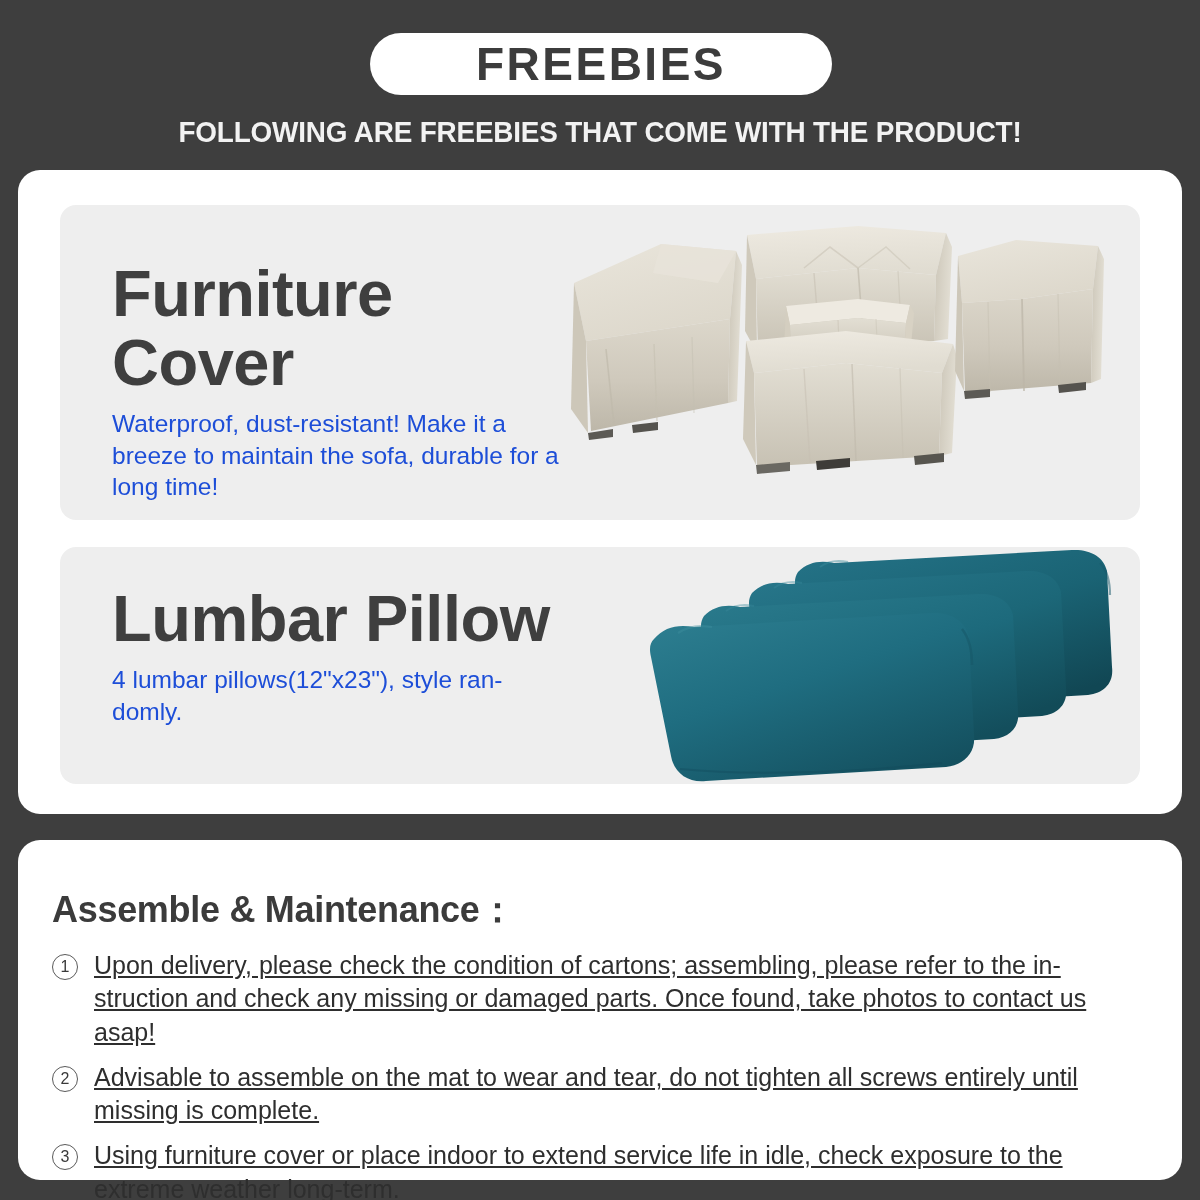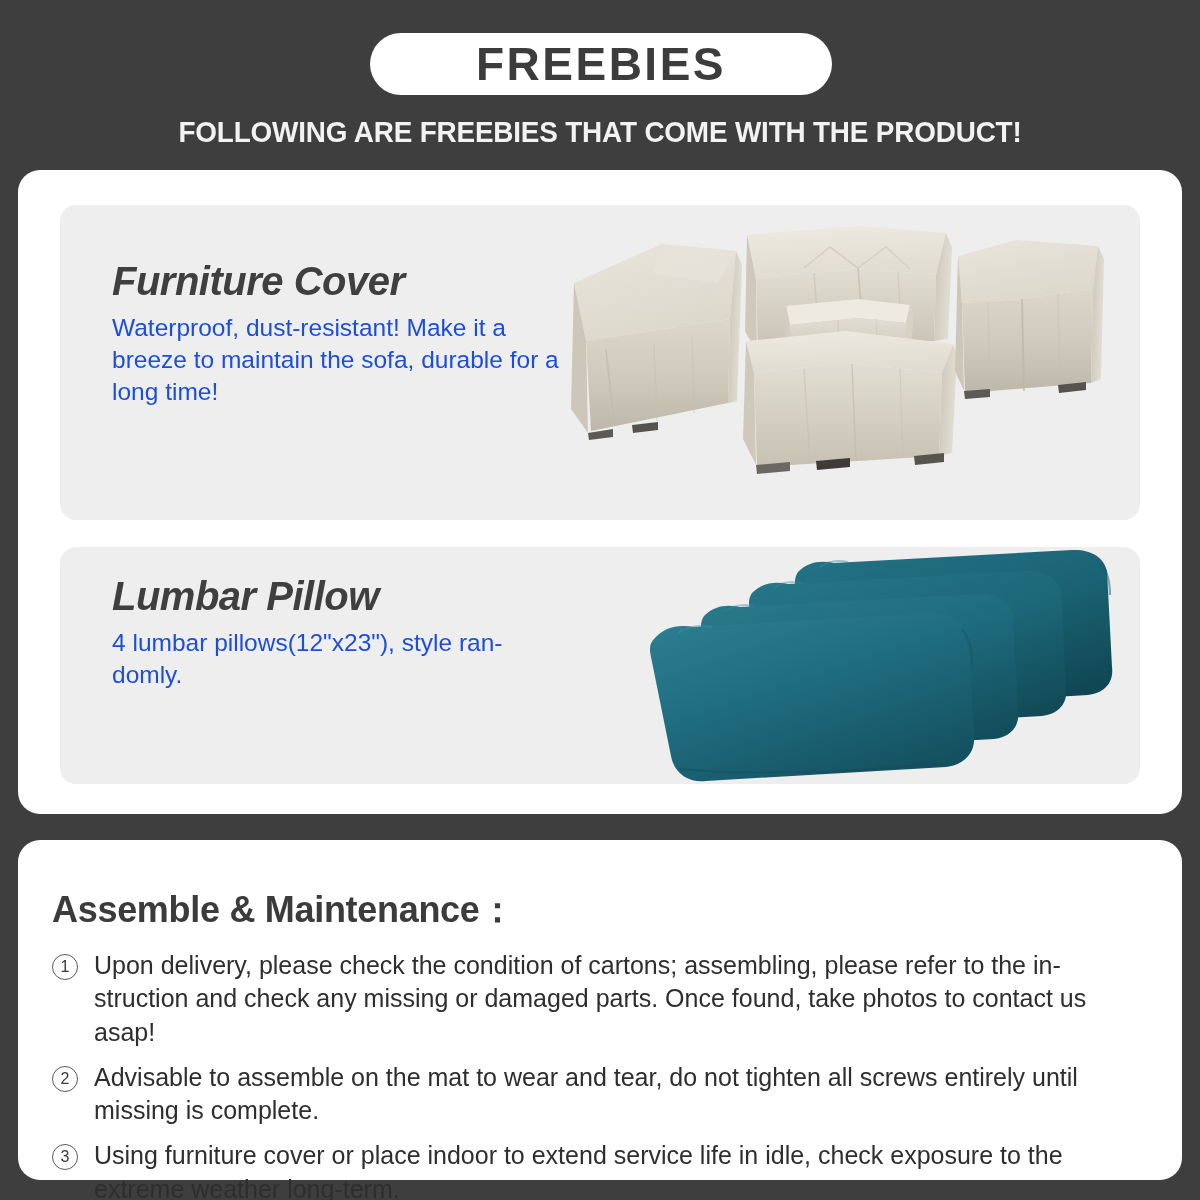--- a/index.html
+++ b/index.html
@@ -111,30 +111,29 @@
     height: 237px;
   }
 
   .panel-text {
     position: absolute;
     left: 52px;
     width: 460px;
   }
 
   .panel-cover .panel-text { top: 55px; }
-  .panel-pillow .panel-text { top: 28px; }
+  .panel-pillow .panel-text { top: 38px; }
 
   .panel-title {
-    font-size: 40px;
+    font-size: 65px;
     font-weight: bold;
     color: #3f3f3f;
     line-height: 1.06;
     letter-spacing: -0.5px;
     font-family: "Liberation Sans", sans-serif;
-    font-style: italic;
   }
 
   .panel-desc {
     margin-top: 10px;
     font-size: 24.5px;
     color: #1d4ed8;
     line-height: 1.3;
     font-family: "Liberation Sans", sans-serif;
   }
 
@@ -191,20 +190,21 @@
     font-family: "Liberation Sans", sans-serif;
   }
 
   .item-text {
     flex: 1 1 auto;
     font-size: 25px;
     line-height: 1.33;
     color: #2e2e2e;
     transform-origin: left top;
     font-family: "Liberation Sans", sans-serif;
+    text-decoration: underline;
   }
 </style>
 </head>
 <body>
 
 <div class="page">
 
   <div class="header">
     <div class="title-pill">
       <span class="title-pill-text">FREEBIES</span>

